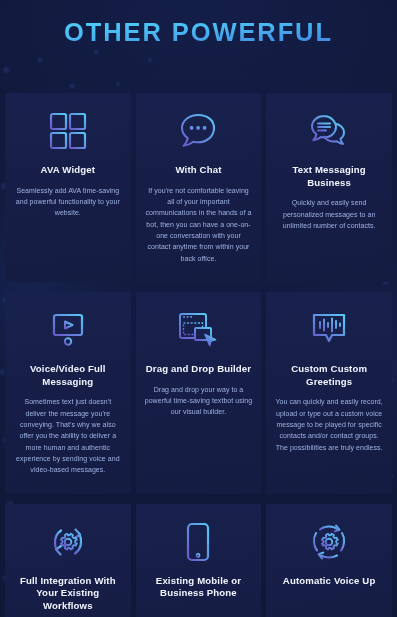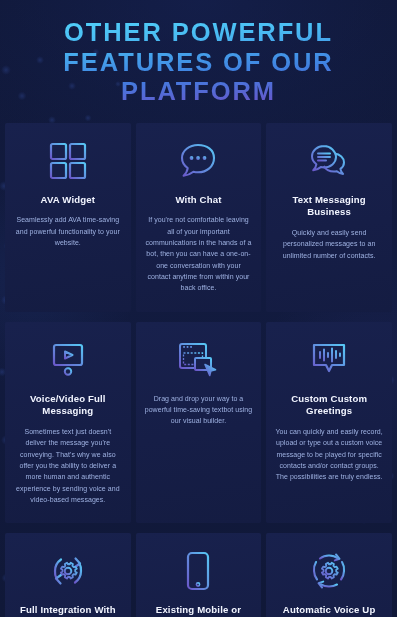--- a/index.html
+++ b/index.html
@@ -173,22 +173,21 @@
   </g>
 </svg>
 
 <div id="bg-glow"></div>
 
 <div id="page">
 
   <header class="headline">
     <h1>
       <span>OTHER POWERFUL</span><br>
-      <span>FEATURES OF OUR</span><br>
-      <span>PLATFORM</span>
+      <br>
     </h1>
   </header>
 
   <section class="grid row-1">
 
     <article class="card">
       <div class="card-icon">
         <svg width="38" height="38" viewBox="0 0 38 38" fill="none">
           <defs>
             <linearGradient id="g1" x1="0" y1="1" x2="1" y2="0">
@@ -277,20 +276,21 @@
           <rect x="3" y="3" width="26" height="24" rx="2" stroke="url(#g5)" stroke-width="2"></rect>
           <path d="M3 9h26" stroke="url(#g5)" stroke-width="1.8"></path>
           <circle cx="7" cy="6" r="1" fill="url(#g5)"></circle>
           <circle cx="10.5" cy="6" r="1" fill="url(#g5)"></circle>
           <circle cx="14" cy="6" r="1" fill="url(#g5)"></circle>
           <rect x="6.5" y="12" width="19" height="11.5" stroke="url(#g5)" stroke-width="1.3" stroke-dasharray="2 1.6"></rect>
           <rect x="18" y="17" width="16" height="12" rx="1" fill="#18214d" stroke="url(#g5)" stroke-width="2"></rect>
           <path d="M28 23.5l10.5 5.3-4.6 1.1-1.2 4.6L28 23.5Z" fill="url(#g5)" stroke="url(#g5)" stroke-width="1.6" stroke-linejoin="round"></path>
         </svg>
       </div>
+      <h3 class="card-title">Drag and Drop Builder</h3>
       <p class="card-desc">Drag and drop your way to a powerful time-saving textbot using our visual builder.</p>
     </article>
 
     <article class="card">
       <div class="card-icon">
         <svg width="38" height="38" viewBox="0 0 38 38" fill="none">
           <defs>
             <linearGradient id="g6" x1="0" y1="1" x2="1" y2="0">
               <stop offset="0%" stop-color="#6a57c9"></stop>
                 <stop offset="100%" stop-color="#57c8f5"></stop>

